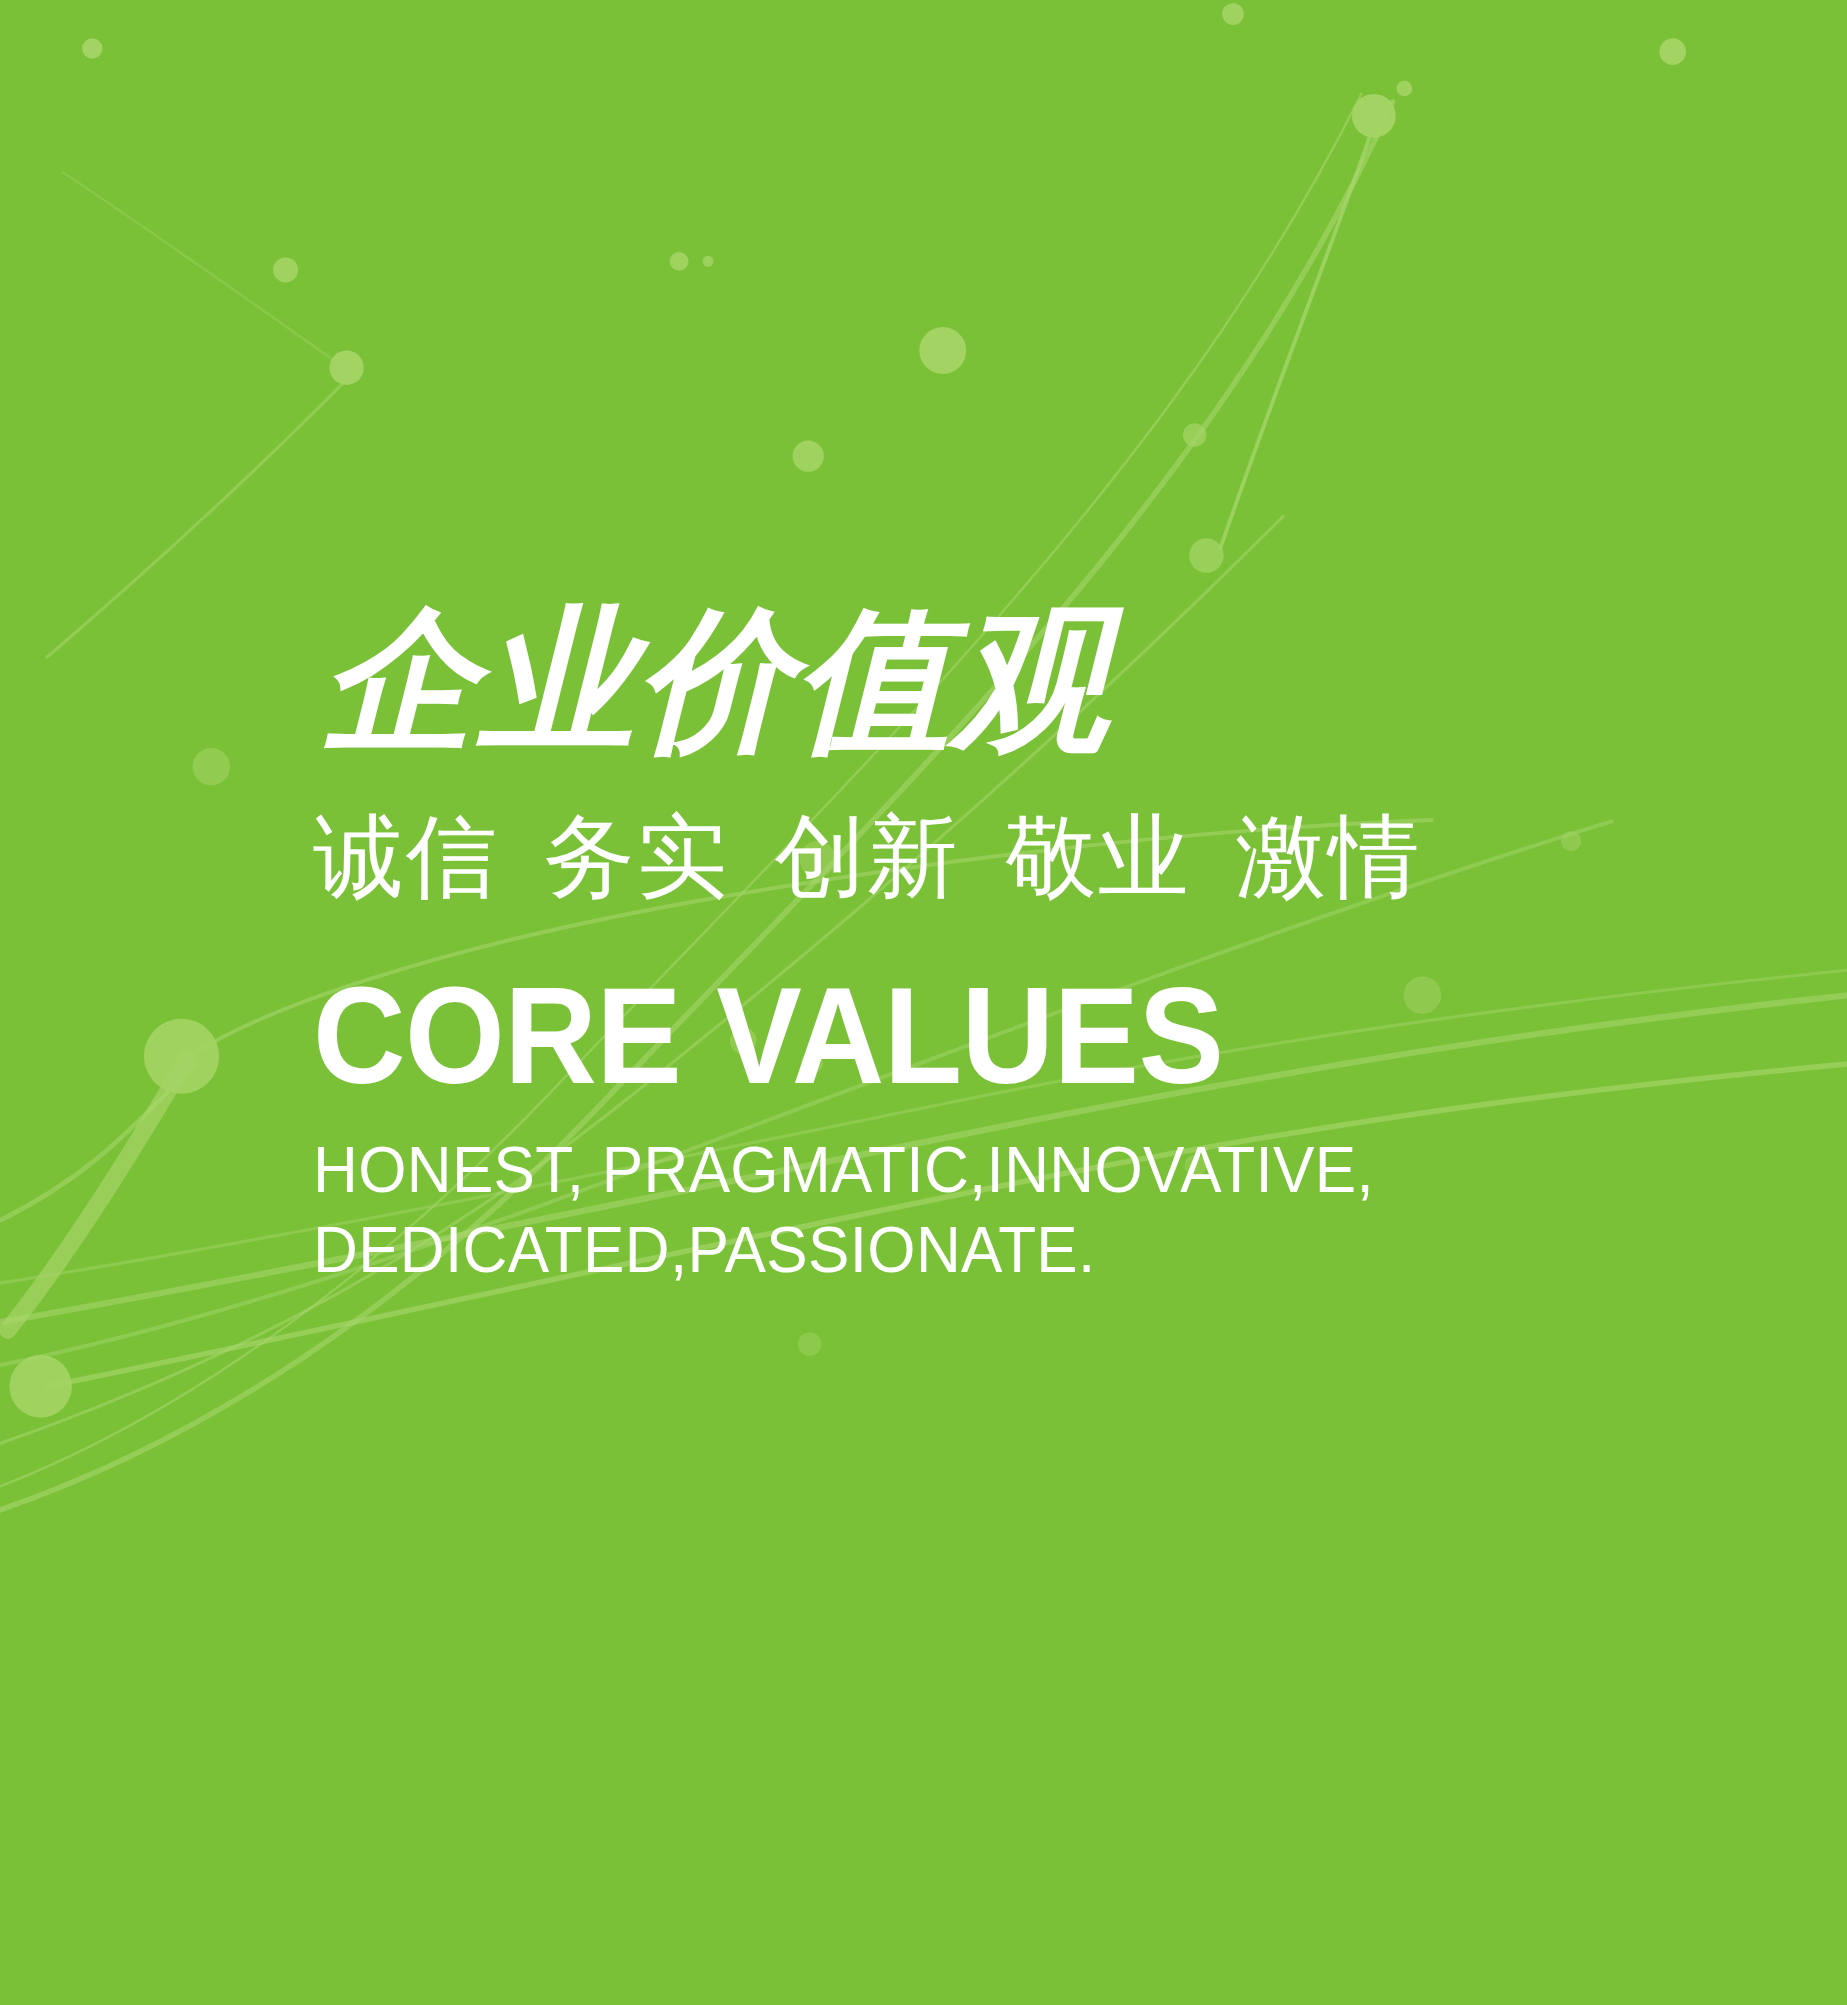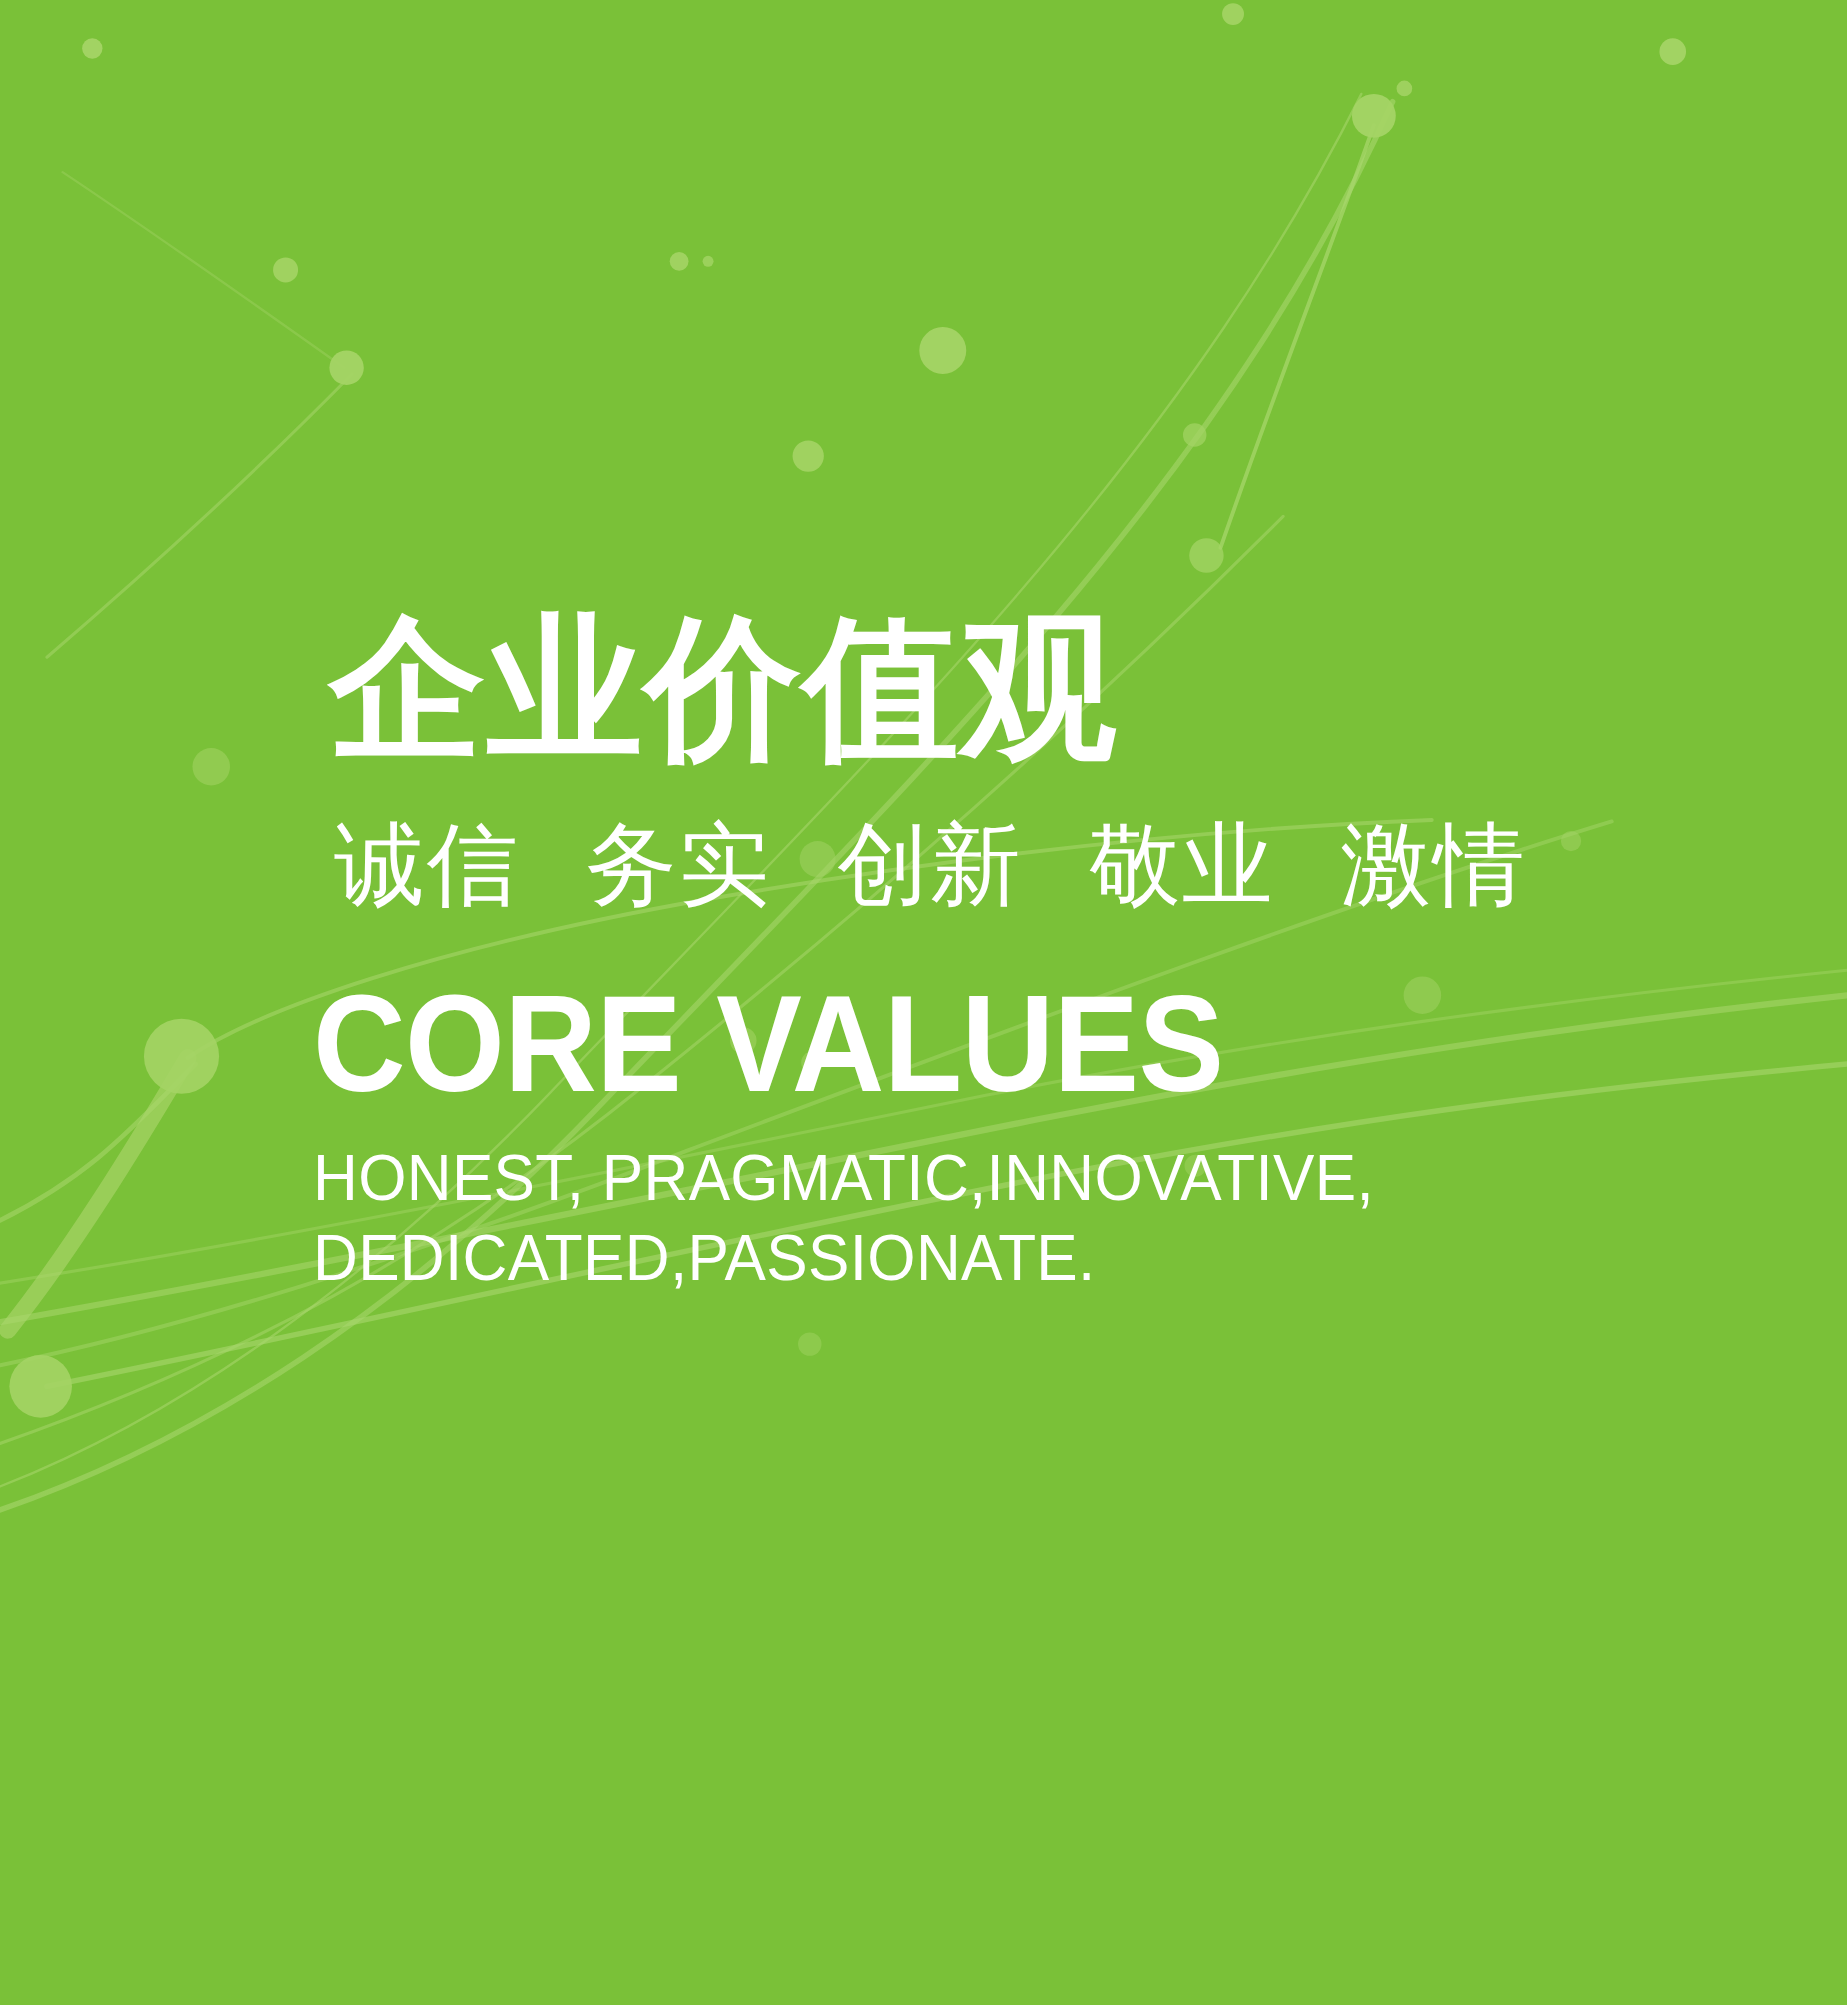--- a/index.html
+++ b/index.html
@@ -38,33 +38,34 @@
     width: 1408px;
     color: #ffffff;
   }
 
   .title-cn {
     font-size: 156px;
     line-height: 1.02;
     font-weight: 700;
     letter-spacing: 0.012em;
     white-space: nowrap;
-    margin: 16px;
+    margin: 8px;
     text-rendering: geometricPrecision;
+    font-style: italic;
   }
 
   .subtitle-cn {
     font-size: 91px;
     line-height: 1.05;
     font-weight: 400;
     letter-spacing: 0.02em;
     white-space: nowrap;
     margin: 48px 0 0 0;
   }
-  .subtitle-cn .word { display: inline-block; margin-left: 21px; }
+  .subtitle-cn .word { display: inline-block; }
   .subtitle-cn .gap  { display: inline-block; width: 45px; }
 
   .title-en {
     font-size: 138px;
     line-height: 1.0;
     font-weight: 700;
     letter-spacing: -0.005em;
     white-space: nowrap;
     margin: 61px 0 0 0;
     transform: scaleX(0.93);

